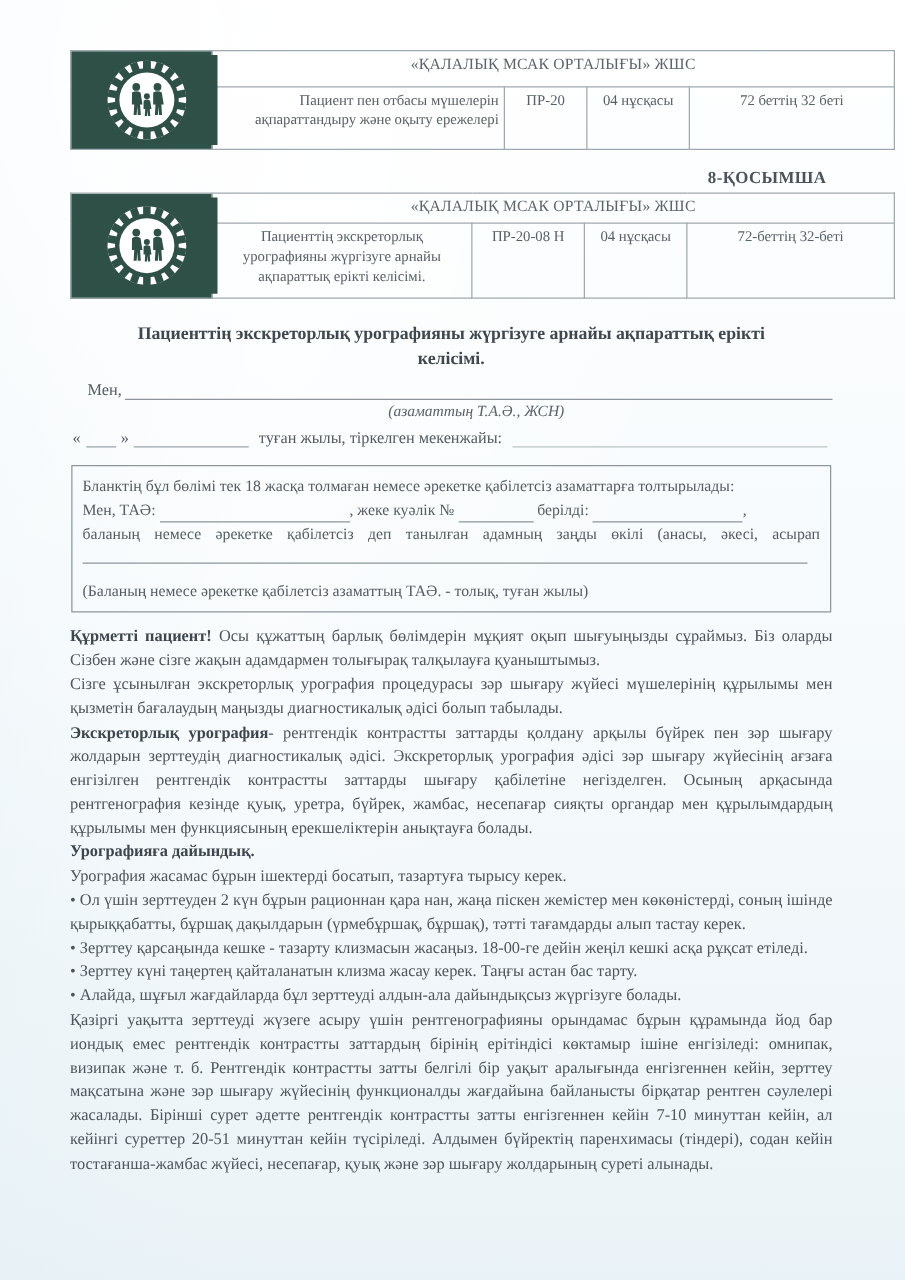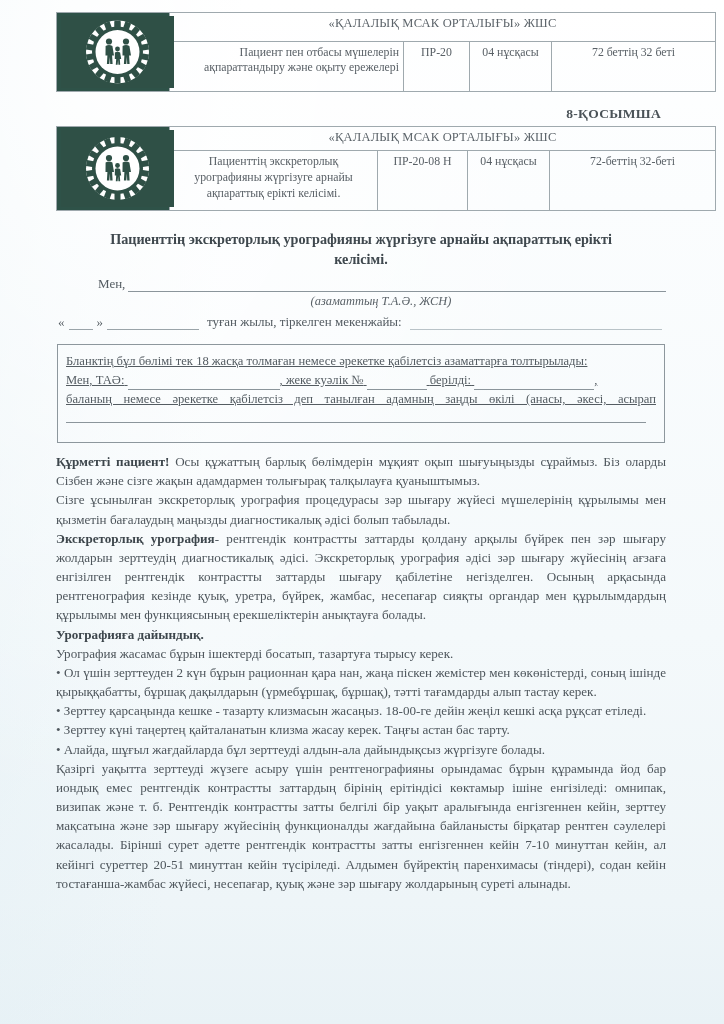--- a/index.html
+++ b/index.html
@@ -27,21 +27,21 @@
     content: "";
     position: absolute;
     left: 0; top: 0; right: 0; bottom: 0;
     background:
       radial-gradient(ellipse at 14% 6%, rgba(255,255,255,0.9) 0%, rgba(255,255,255,0) 55%),
       linear-gradient(95deg, rgba(228,240,245,0.55) 0%, rgba(255,255,255,0) 30%);
     pointer-events: none;
   }
   .content {
     position: relative;
-    padding: 12px 58px 0 56px;
+    padding: 40px 58px 0 56px;
   }
 
   
   table.hdr {
     border-collapse: collapse;
     width: 659px;
     table-layout: fixed;
     font-size: 11.5px;
     color: #596066;
   }
@@ -121,21 +121,21 @@
   }
 
   
   .form-area { font-size: 13px; color: #535b61; }
   .line-row {
     display: flex;
     align-items: flex-end;
     margin-top: 7px;
     padding-left: 14px;
   }
-  .line-row .lbl { white-space: nowrap; margin-left: 28px; }
+  .line-row .lbl { white-space: nowrap; }
   .fill {
     flex: 1;
     border-bottom: 1px solid #8b959b;
     height: 13px;
     margin-left: 3px;
   }
   .caption {
     text-align: center;
     font-size: 12.4px;
     margin-top: 2px;
@@ -163,21 +163,21 @@
   
   .minor-box {
     border: 1px solid #8d979d;
     margin: 14px 1px 0 1px;
     padding: 7px 8px 6px 8px;
     font-size: 12.6px;
     line-height: 1.5;
     color: #545c62;
   }
   .minor-box p { margin: 0; }
-  .mb-line { display: block; text-decoration: underline; }
+  .mb-line { display: block; }
   .justify { text-align: justify; text-align-last: justify; }
   .inline-fill {
     display: inline-block;
     border-bottom: 1px solid #8b959b;
     height: 12px;
     vertical-align: bottom;
   }
   .if-a { width: 152px; }
   .if-b { width: 60px; }
   .if-c { width: 120px; }
@@ -359,20 +359,21 @@
       <p class="mb-line">Бланктің бұл бөлімі тек 18 жасқа толмаған немесе әрекетке қабілетсіз азаматтарға толтырылады:</p>
       <p class="mb-line">
         <span>Мен, ТАӘ:</span>
         <span class="inline-fill if-a"></span><span>, жеке куәлік №</span>
         <span class="inline-fill if-b"></span>
         <span>берілді:</span>
         <span class="inline-fill if-c"></span><span>,</span>
       </p>
       <p class="mb-line justify">баланың немесе әрекетке қабілетсіз деп танылған адамның заңды өкілі (анасы, әкесі, асырап</p>
       <div class="mb-rule"></div>
+      <p class="mb-line">(Баланың немесе әрекетке қабілетсіз азаматтың ТАӘ. - толық, туған жылы)</p>
     </div>
 
     <div class="body-text">
       <p><b>Құрметті пациент!</b><span> Осы құжаттың барлық бөлімдерін мұқият оқып шығуыңызды сұраймыз. Біз оларды Сізбен және сізге жақын адамдармен толығырақ талқылауға қуаныштымыз.</span></p>
       <p>Сізге ұсынылған экскреторлық урография процедурасы зәр шығару жүйесі мүшелерінің құрылымы мен қызметін бағалаудың маңызды диагностикалық әдісі болып табылады.</p>
       <p><b>Экскреторлық урография</b><span>- рентгендік контрастты заттарды қолдану арқылы бүйрек пен зәр шығару жолдарын зерттеудің диагностикалық әдісі. Экскреторлық урография әдісі зәр шығару жүйесінің ағзаға енгізілген рентгендік контрастты заттарды шығару қабілетіне негізделген. Осының арқасында рентгенография кезінде қуық, уретра, бүйрек, жамбас, несепағар сияқты органдар мен құрылымдардың құрылымы мен функциясының ерекшеліктерін анықтауға болады.</span></p>
       <p><b>Урографияға дайындық.</b></p>
       <p>Урография жасамас бұрын ішектерді босатып, тазартуға тырысу керек.</p>
       <p class="bullet">• Ол үшін зерттеуден 2 күн бұрын рационнан қара нан, жаңа піскен жемістер мен көкөністерді, соның ішінде қырыққабатты, бұршақ дақылдарын (үрмебұршақ, бұршақ), тәтті тағамдарды алып тастау керек.</p>
       <p class="bullet">• Зерттеу қарсаңында кешке - тазарту клизмасын жасаңыз. 18-00-ге дейін жеңіл кешкі асқа рұқсат етіледі.</p>

